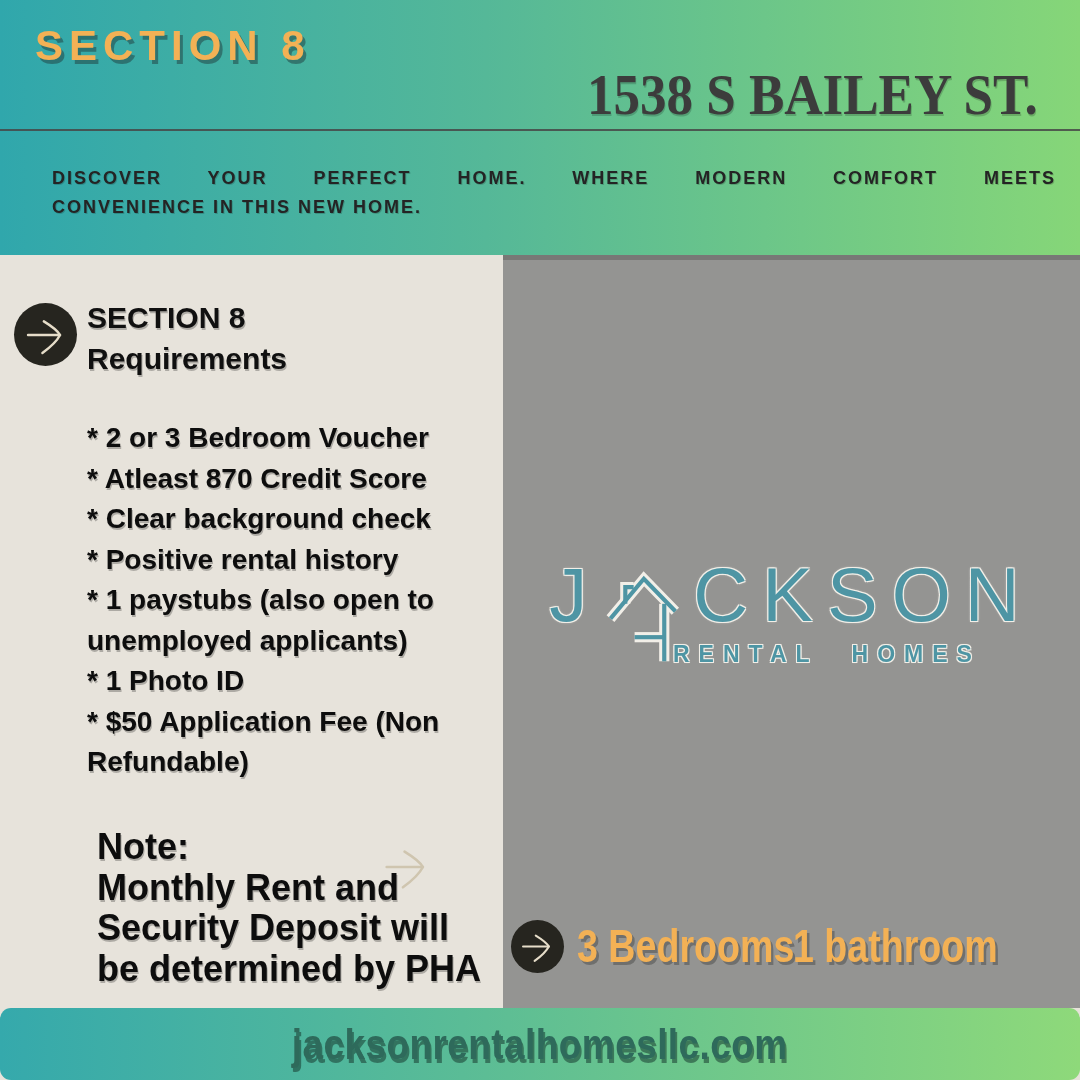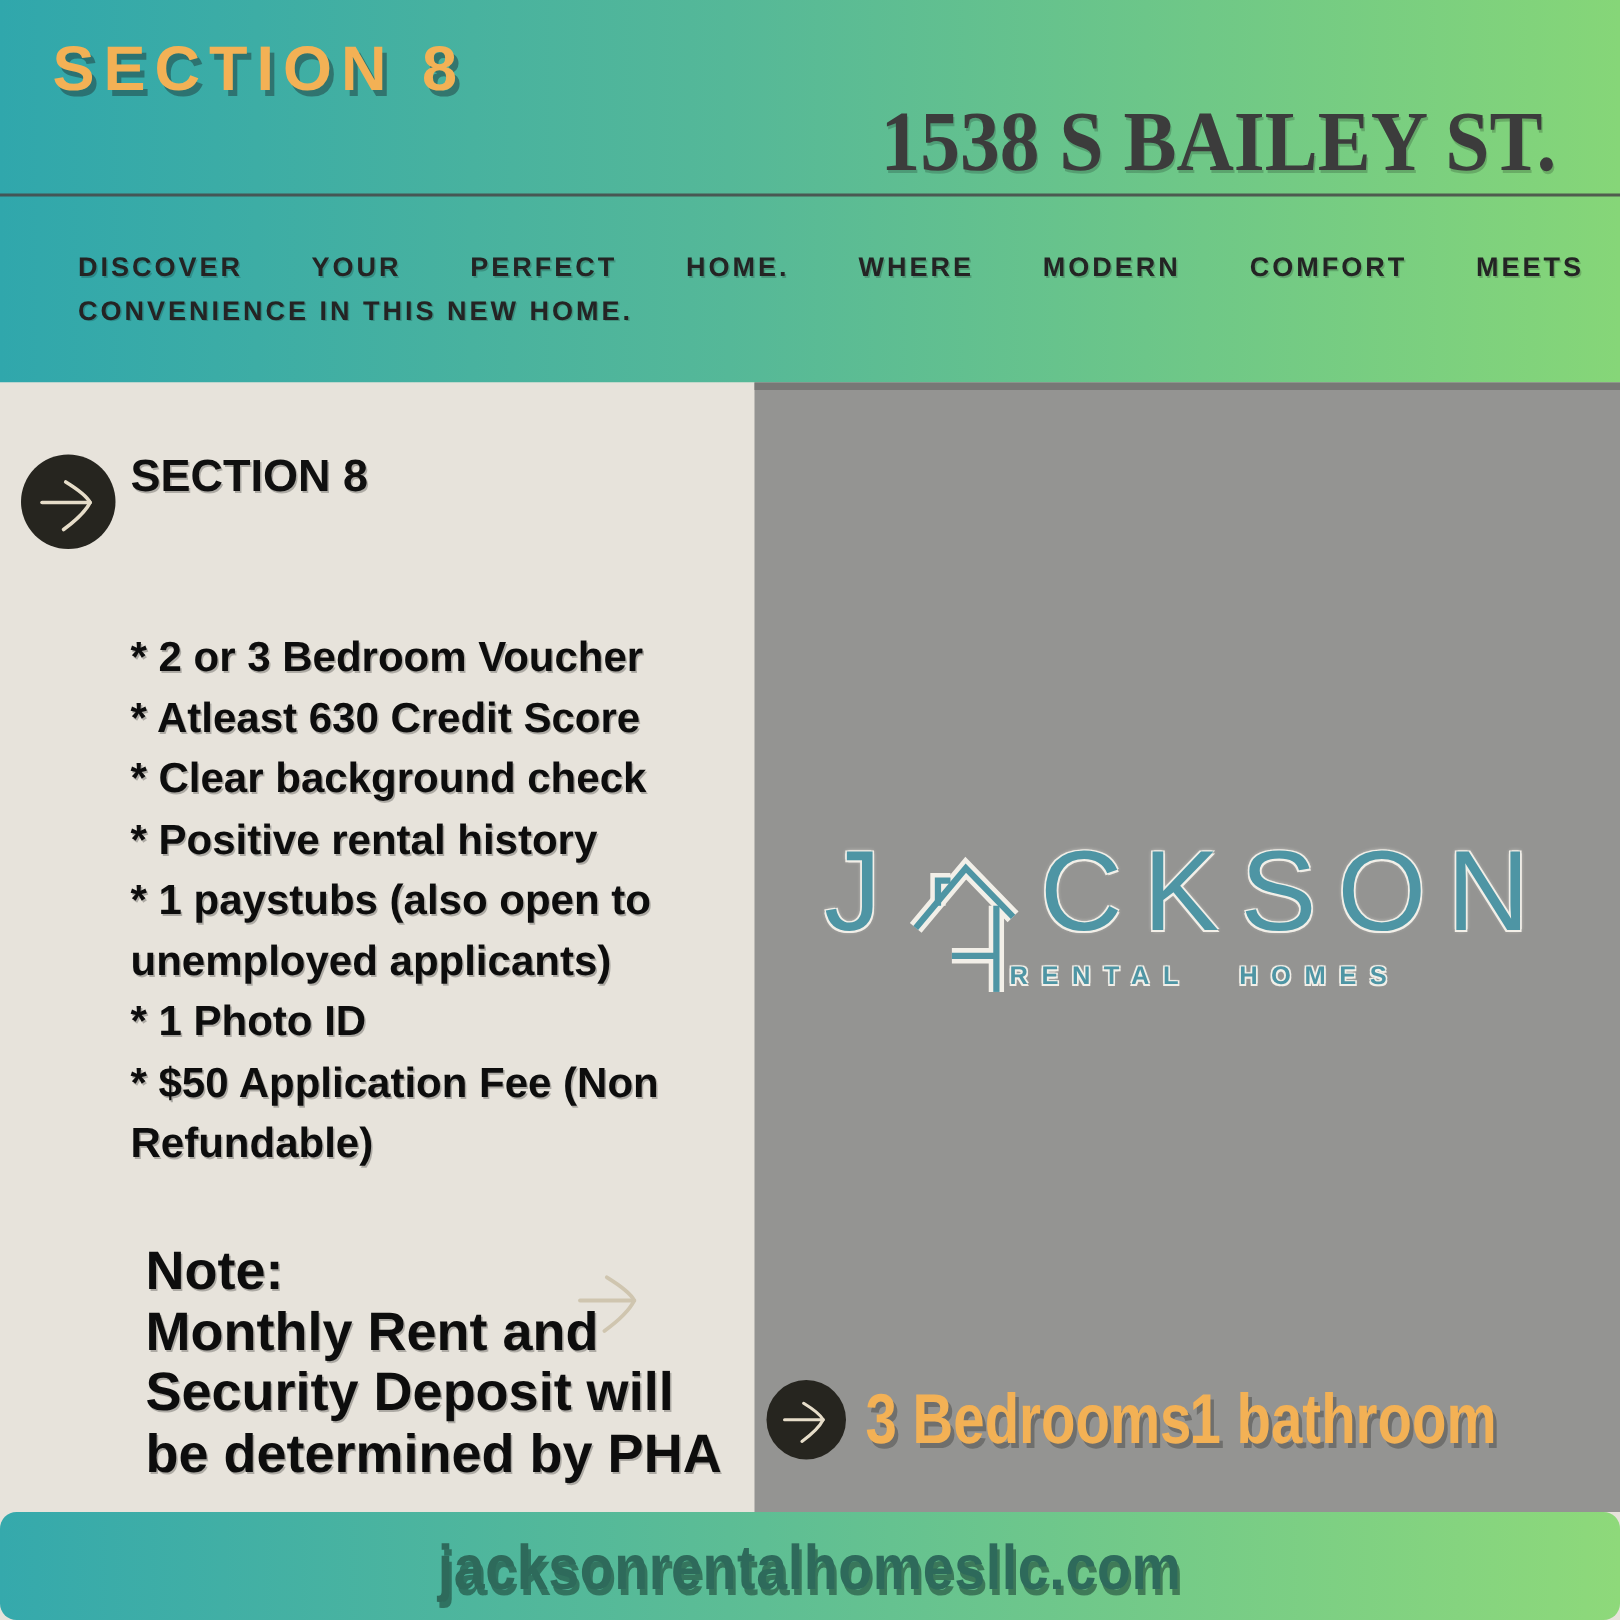--- a/index.html
+++ b/index.html
@@ -72,21 +72,21 @@
   .logo-name {
     display:flex; justify-content:center; align-items:flex-start;
     color:#4e95a4; font-size:76px; line-height:76px; font-weight:400;
     letter-spacing:14px;
     text-shadow:1px 1px 0 #f2efe8, -1px -1px 0 #f2efe8, 1px -1px 0 #f2efe8,
                 -1px 1px 0 #f2efe8, 0 0 3px #f2efe8;
   }
   .house-svg { margin:6px 14px 0 4px; overflow:visible; }
   .logo-sub {
     position:absolute; left:170px; top:84px;
-    color:#4e95a4; font-size:17px; font-weight:700;
+    color:#4e95a4; font-size:23px; font-weight:700;
     letter-spacing:9px; word-spacing:18px;
     text-shadow:1px 1px 0 #f2efe8, -1px -1px 0 #f2efe8, 1px -1px 0 #f2efe8,
                 -1px 1px 0 #f2efe8, 0 0 2px #f2efe8;
   }
 
   
   .feature-text {
     position:absolute; top:655px; height:62px; line-height:62px;
     font-size:47px; font-weight:700; color:#f3b155;
     text-shadow:3px 3px 0 #6f6f6d;
@@ -126,25 +126,26 @@
     <div class="circle-icon big">
       <svg class="arrow-svg" width="46" height="46" viewBox="0 0 64 64" fill="none">
         <path d="M7 32 H51" stroke="#e6ddc9" stroke-width="3.4" stroke-linecap="round"></path>
         <path d="M29 13 C42 21 49 27 51.5 32" stroke="#e6ddc9" stroke-width="3.4" stroke-linecap="round"></path>
         <path d="M51.5 32 C48 39 38 49 27 57" stroke="#e6ddc9" stroke-width="3.4" stroke-linecap="round"></path>
       </svg>
     </div>
 
     <div class="req-heading">
       <div>SECTION 8</div>
+      <div>Requirements</div>
     </div>
 
     <div class="req-list">
       <div>* 2 or 3 Bedroom Voucher</div>
-      <div>* Atleast 630 Credit Score</div>
+      <div>* Atleast 870 Credit Score</div>
       <div>* Clear background check</div>
       <div>* Positive rental history</div>
       <div>* 1 paystubs (also open to unemployed applicants)</div>
       <div>* 1 Photo ID</div>
       <div>* $50 Application Fee (Non Refundable)</div>
     </div>
 
     <div class="note-block">
       <div>Note:</div>
       <div>Monthly Rent and Security Deposit will be determined by PHA</div>

